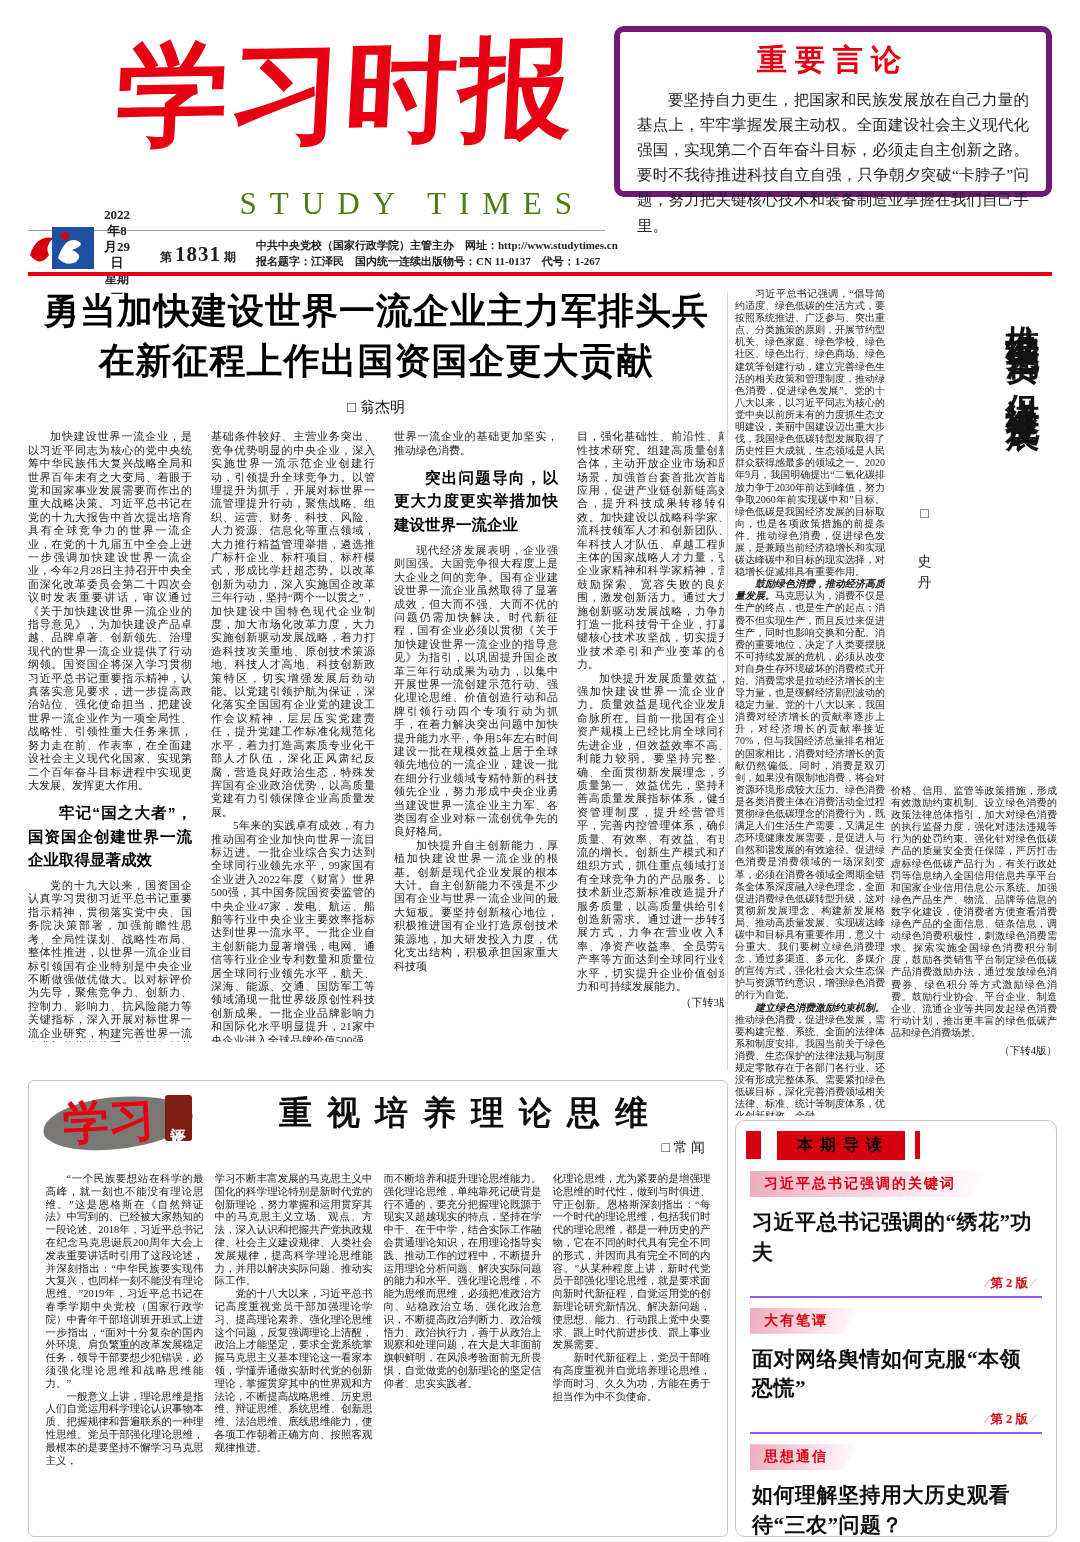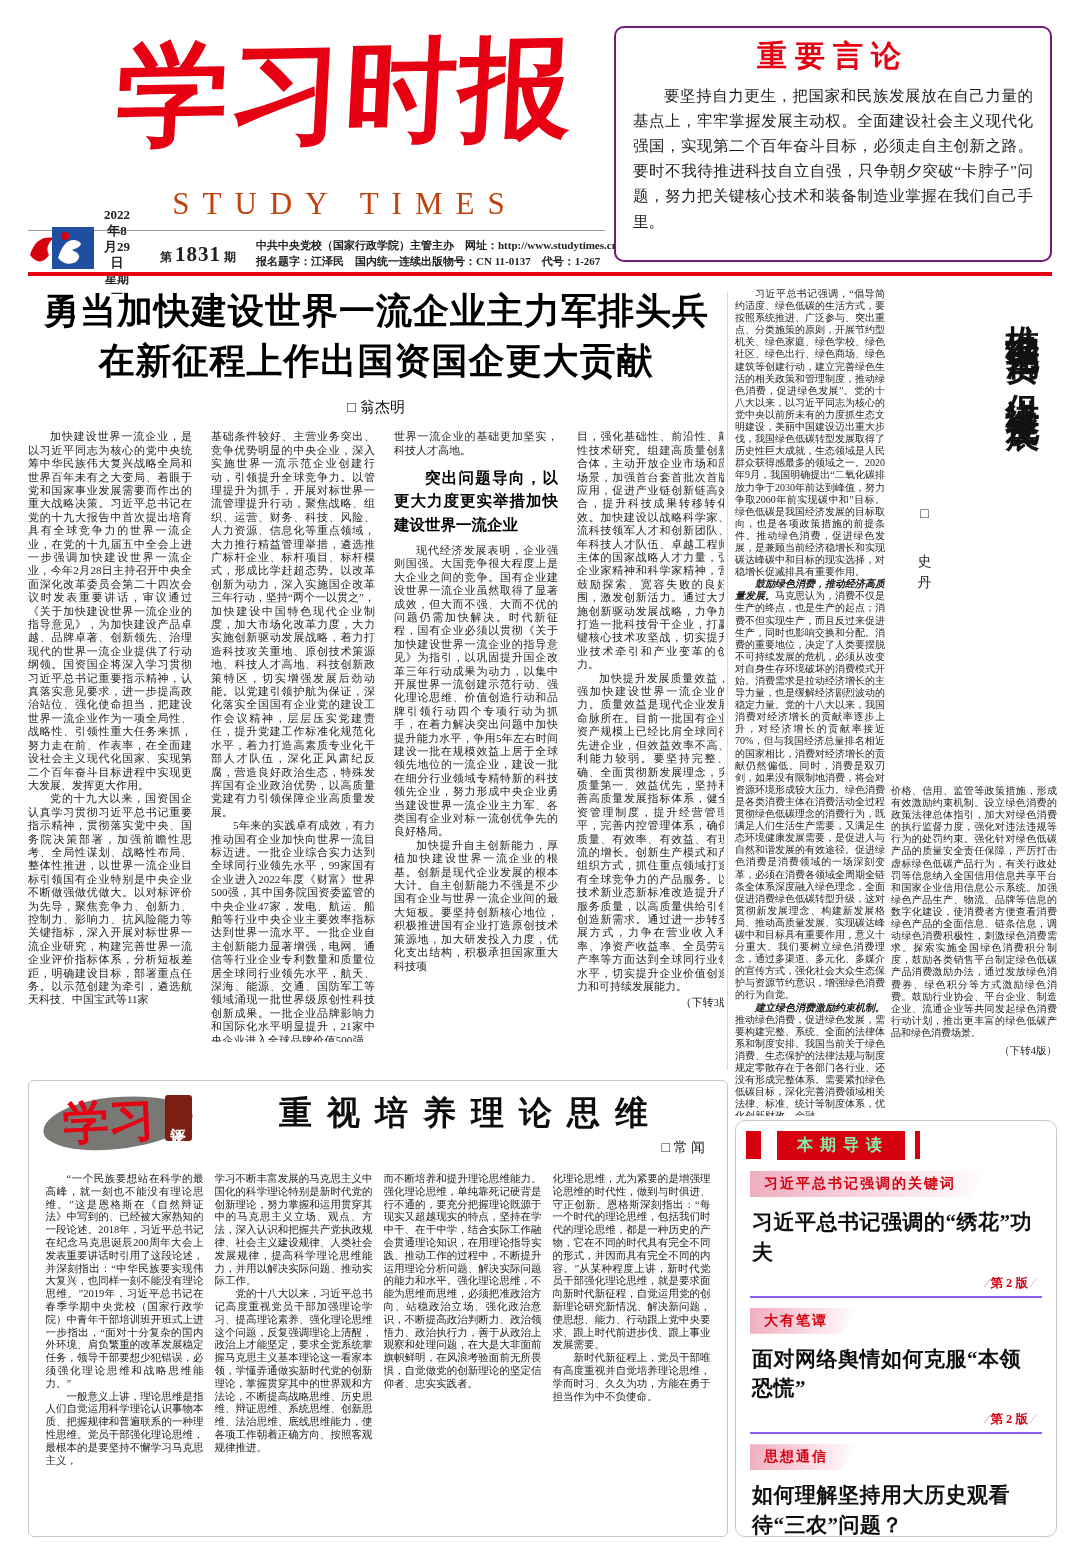--- a/index.html
+++ b/index.html
@@ -4,38 +4,38 @@
 <style>
   * { margin:0; padding:0; box-sizing:border-box; }
   html,body { background:#e9e9e9; }
   .page { position:relative; width:1080px; height:1542px; margin:0 auto; background:#ffffff;
           font-family:"Liberation Serif", serif; color:#222; overflow:hidden; }
 
   
   .brand { position:absolute; left:105px; top:6px; width:480px; text-align:center;
            font-size:112px; font-weight:900; color:#e60012; letter-spacing:2px;
            transform:skewX(-4deg) rotate(-1deg); font-family:"Liberation Serif", serif; line-height:1.55; }
-  .brand-en { position:absolute; left:105px; top:186px; width:480px; text-align:center;
-              font-size:31px; color:#c2410c; letter-spacing:13px; font-family:"Liberation Serif", serif; }
+  .brand-en { position:absolute; left:105px; top:186px; width:480px; text-align:right;
+              font-size:31px; color:#4d7c0f; letter-spacing:13px; font-family:"Liberation Serif", serif; }
   .mast-rule { position:absolute; left:28px; top:230px; width:577px; height:1px; background:#9a9a9a; }
   .info-line { position:absolute; left:28px; top:236px; width:580px; height:36px;
                display:flex; align-items:center; }
   .emblem { flex:0 0 auto; margin-right:10px; margin-top:-8px; }
   .date-block { text-align:center; line-height:1.25; margin-right:10px; }
   .date-line { font-size:13px; font-weight:600; }
   .weekday { font-size:12px; font-weight:600; }
   .vdiv { width:1px; height:34px; background:#8b8b8b; margin:0 10px; }
   .issue-block { white-space:nowrap; font-size:12px; font-weight:600; }
   .issue-no { font-size:21px; font-weight:600; letter-spacing:1px; padding:0 3px; }
   .pub-block { line-height:1.45; font-size:11px; font-weight:700; white-space:nowrap; }
   .red-rule { position:absolute; left:28px; top:272px; width:1024px; height:4px; background:#e60012; }
 
   
-  .quote-box { position:absolute; left:614px; top:26px; width:438px; height:236px;
-               border:2px solid #701a75; border-radius:10px; padding:8px 17px 6px; background:#fff; }
+  .quote-box { position:absolute; left:614px; top:26px; width:438px; height:171px;
+               border:6px solid #701a75; border-radius:10px; padding:8px 17px 6px; background:#fff; }
   .quote-title { text-align:center; color:#e60012; font-weight:800; font-size:30px;
                  letter-spacing:8px; font-family:"Liberation Sans", sans-serif; }
   .quote-body { margin-top:6px; font-size:15.5px; line-height:1.62; text-align:justify;
                 text-indent:2em; color:#1d1d1d; }
 
   
   .lead { position:absolute; left:28px; top:286px; width:696px; height:788px; }
   .lead-h { text-align:center; font-family:"Liberation Sans", sans-serif; font-weight:900;
             font-size:36px; line-height:1.38; color:#000; letter-spacing:1px; }
   .lead-author { text-align:center; font-size:15px; margin-top:13px; color:#111; }
@@ -82,21 +82,21 @@
   .c-author { position:absolute; left:196px; right:10px; top:50px; text-align:right; font-size:14px; }
   .c-cols { display:flex; gap:11px; margin-top:10px; height:358px; overflow:hidden;justify-content:center; }
   .c-col { width:158px; flex:0 0 158px; font-size:10.5px; line-height:12.8px; text-align:justify; overflow:hidden; }
   .c-col p { margin:0; }
 
   
   .digest { position:absolute; left:735px; top:1120px; width:322px; height:417px;
             border:1px solid #c6c6c6; border-radius:10px; padding:8px 10px; background:#fff; }
   .d-tabrow { display:flex; align-items:center; height:32px; }
   .d-bar1 { width:15px; height:28px; background:#d6000f; margin-right:16px; }
-  .d-tab { background:#d6000f; color:#86efac; font-size:16px; font-weight:700; letter-spacing:7px;
+  .d-tab { background:#d6000f; color:#000000; font-size:16px; font-weight:700; letter-spacing:7px;
            padding:4px 16px 4px 20px; font-family:"Liberation Sans", sans-serif; }
   .d-bar2 { width:5px; height:28px; background:#d6000f; margin-left:10px; }
   .d-item { padding:10px 4px 0; }
   .d-label { display:inline-block; color:#d6000f; font-weight:700; font-size:14px; letter-spacing:2px;
              padding:4px 30px 4px 14px; font-family:"Liberation Sans", sans-serif;
              background:linear-gradient(95deg, #f0aebf, #f9d9e2 55%, rgba(255,255,255,0));
              clip-path:polygon(0 0, 100% 0, calc(100% - 16px) 100%, 0 100%); }
   .d-headline { font-size:21px; font-weight:800; color:#0f0f0f; margin:11px 2px 7px;
                 letter-spacing:0.5px; line-height:1.42; font-family:"Liberation Serif", serif; }
   .d-pagerow { border-bottom:2px solid #8b5cf6; text-align:right; padding:0 6px 4px;
@@ -141,28 +141,29 @@
     <div class="quote-body">要坚持自力更生，把国家和民族发展放在自己力量的基点上，牢牢掌握发展主动权。全面建设社会主义现代化强国，实现第二个百年奋斗目标，必须走自主创新之路。要时不我待推进科技自立自强，只争朝夕突破“卡脖子”问题，努力把关键核心技术和装备制造业掌握在我们自己手里。</div>
   </div>
 
   <section class="lead">
     <div class="lead-h">勇当加快建设世界一流企业主力军排头兵</div>
     <div class="lead-h">在新征程上作出国资国企更大贡献</div>
     <div class="lead-author">□ 翁杰明</div>
     <div class="lead-cols">
       <div class="lcol">
         <p class="ind">加快建设世界一流企业，是以习近平同志为核心的党中央统筹中华民族伟大复兴战略全局和世界百年未有之大变局、着眼于党和国家事业发展需要而作出的重大战略决策。习近平总书记在党的十九大报告中首次提出培育具有全球竞争力的世界一流企业，在党的十九届五中全会上进一步强调加快建设世界一流企业，今年2月28日主持召开中央全面深化改革委员会第二十四次会议时发表重要讲话，审议通过《关于加快建设世界一流企业的指导意见》，为加快建设产品卓越、品牌卓著、创新领先、治理现代的世界一流企业提供了行动纲领。国资国企将深入学习贯彻习近平总书记重要指示精神，认真落实意见要求，进一步提高政治站位、强化使命担当，把建设世界一流企业作为一项全局性、战略性、引领性重大任务来抓，努力走在前、作表率，在全面建设社会主义现代化国家、实现第二个百年奋斗目标进程中实现更大发展、发挥更大作用。</p>
+        <div class="lsub">牢记“国之大者”，国资国企创建世界一流企业取得显著成效</div>
         <p class="ind">党的十九大以来，国资国企认真学习贯彻习近平总书记重要指示精神，贯彻落实党中央、国务院决策部署，加强前瞻性思考、全局性谋划、战略性布局、整体性推进，以世界一流企业目标引领国有企业特别是中央企业不断做强做优做大。以对标评价为先导，聚焦竞争力、创新力、控制力、影响力、抗风险能力等关键指标，深入开展对标世界一流企业研究，构建完善世界一流企业评价指标体系，分析短板差距，明确建设目标，部署重点任务。以示范创建为牵引，遴选航天科技、中国宝武等11家</p>
       </div>
       <div class="lcol">
         <p>基础条件较好、主营业务突出、竞争优势明显的中央企业，深入实施世界一流示范企业创建行动，引领提升全球竞争力。以管理提升为抓手，开展对标世界一流管理提升行动，聚焦战略、组织、运营、财务、科技、风险、人力资源、信息化等重点领域，大力推行精益管理举措，遴选推广标杆企业、标杆项目、标杆模式，形成比学赶超态势。以改革创新为动力，深入实施国企改革三年行动，坚持“两个一以贯之”，加快建设中国特色现代企业制度，加大市场化改革力度，大力实施创新驱动发展战略，着力打造科技攻关重地、原创技术策源地、科技人才高地、科技创新政策特区，切实增强发展后劲动能。以党建引领护航为保证，深化落实全国国有企业党的建设工作会议精神，层层压实党建责任，提升党建工作标准化规范化水平，着力打造高素质专业化干部人才队伍，深化正风肃纪反腐，营造良好政治生态，特殊发挥国有企业政治优势，以高质量党建有力引领保障企业高质量发展。</p>
         <p class="ind">5年来的实践卓有成效，有力推动国有企业加快向世界一流目标迈进。一批企业综合实力达到全球同行业领先水平，99家国有企业进入2022年度《财富》世界500强，其中国务院国资委监管的中央企业47家，发电、航运、船舶等行业中央企业主要效率指标达到世界一流水平。一批企业自主创新能力显著增强，电网、通信等行业企业专利数量和质量位居全球同行业领先水平，航天、深海、能源、交通、国防军工等领域涌现一批世界级原创性科技创新成果。一批企业品牌影响力和国际化水平明显提升，21家中央企业进入全球品牌价值500强，打造了高铁、核电、特高压等一批具有自主知识产权的国家名片，培育了一批具有行业话语权和美誉度的企业品牌。中央企业率先创建</p>
       </div>
       <div class="lcol">
-        <p>世界一流企业的基础更加坚实，科技人才高地。</p>
+        <p>世界一流企业的基础更加坚实，推动绿色消费。</p>
         <div class="lsub">突出问题导向，以更大力度更实举措加快建设世界一流企业</div>
         <p class="ind">现代经济发展表明，企业强则国强。大国竞争很大程度上是大企业之间的竞争。国有企业建设世界一流企业虽然取得了显著成效，但大而不强、大而不优的问题仍需加快解决。时代新征程，国有企业必须以贯彻《关于加快建设世界一流企业的指导意见》为指引，以巩固提升国企改革三年行动成果为动力，以集中开展世界一流创建示范行动、强化理论思维、价值创造行动和品牌引领行动四个专项行动为抓手，在着力解决突出问题中加快提升能力水平，争用5年左右时间建设一批在规模效益上居于全球领先地位的一流企业，建设一批在细分行业领域专精特新的科技领先企业，努力形成中央企业勇当建设世界一流企业主力军、各类国有企业对标一流创优争先的良好格局。</p>
         <p class="ind">加快提升自主创新能力，厚植加快建设世界一流企业的根基。创新是现代企业发展的根本大计。自主创新能力不强是不少国有企业与世界一流企业间的最大短板。要坚持创新核心地位，积极推进国有企业打造原创技术策源地，加大研发投入力度，优化支出结构，积极承担国家重大科技项</p>
       </div>
       <div class="lcol">
         <p>目，强化基础性、前沿性、颠覆性技术研究。组建高质量创新联合体，主动开放企业市场和应用场景，加强首台套首批次首版次应用，促进产业链创新链高效融合，提升科技成果转移转化成效。加快建设以战略科学家、一流科技领军人才和创新团队、青年科技人才队伍、卓越工程师为主体的国家战略人才力量，弘扬企业家精神和科学家精神，营造鼓励探索、宽容失败的良好氛围，激发创新活力。通过大力实施创新驱动发展战略，力争加快打造一批科技骨干企业，打赢关键核心技术攻坚战，切实提升企业技术牵引和产业变革的创新力。</p>
         <p class="ind">加快提升发展质量效益，增强加快建设世界一流企业的实力。质量效益是现代企业发展的命脉所在。目前一批国有企业在资产规模上已经比肩全球同行业先进企业，但效益效率不高、盈利能力较弱。要坚持完整、准确、全面贯彻新发展理念，突出质量第一、效益优先，坚持和完善高质量发展指标体系，健全投资管理制度，提升经营管理水平，完善内控管理体系，确保有质量、有效率、有效益、有现金流的增长。创新生产模式和产业组织方式，抓住重点领域打造具有全球竞争力的产品服务。以新技术新业态新标准改造提升产品服务质量，以高质量供给引领和创造新需求。通过进一步转变发展方式，力争在营业收入利润率、净资产收益率、全员劳动生产率等方面达到全球同行业领先水平，切实提升企业价值创造能力和可持续发展能力。</p>
         <div class="turn">（下转3版）</div>
       </div>
 

